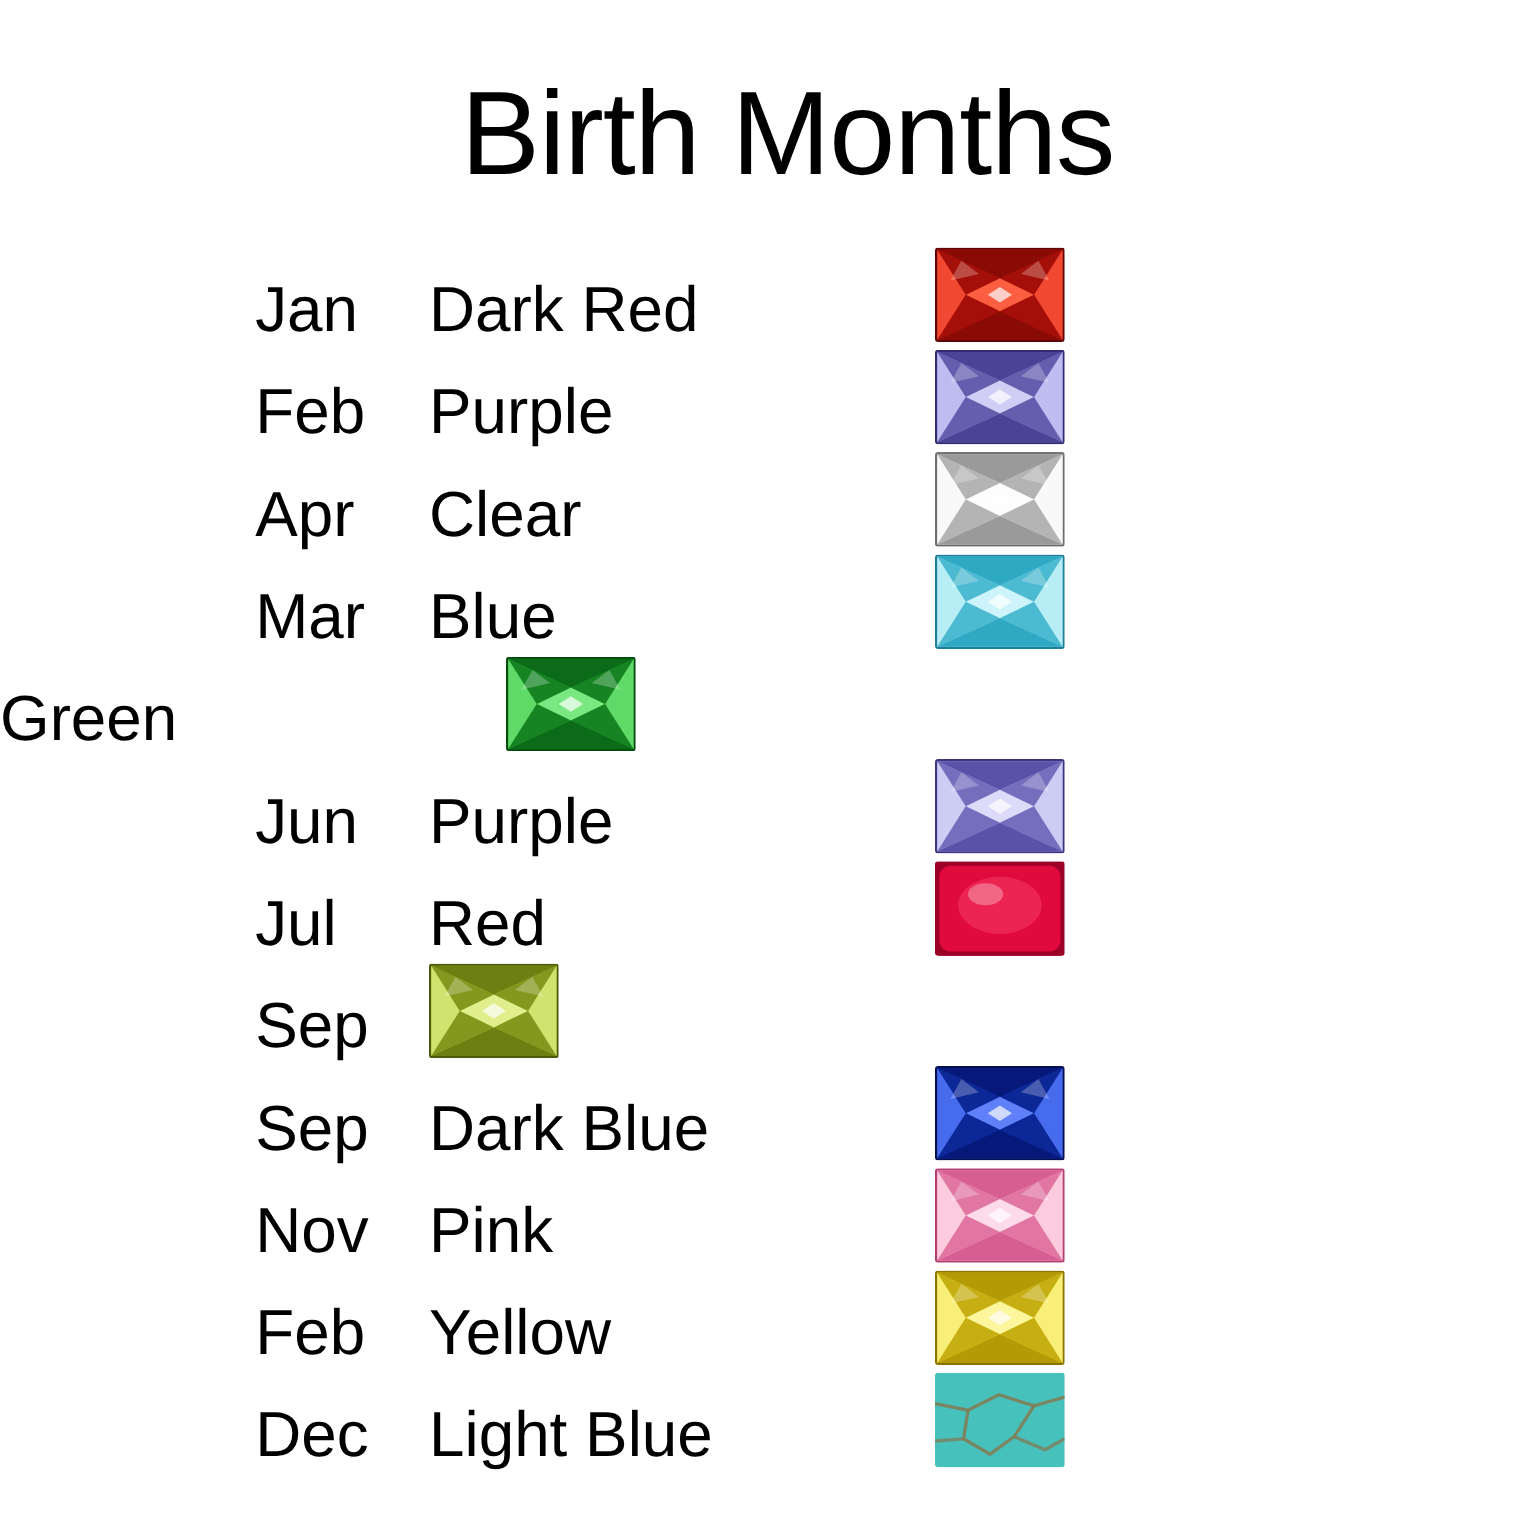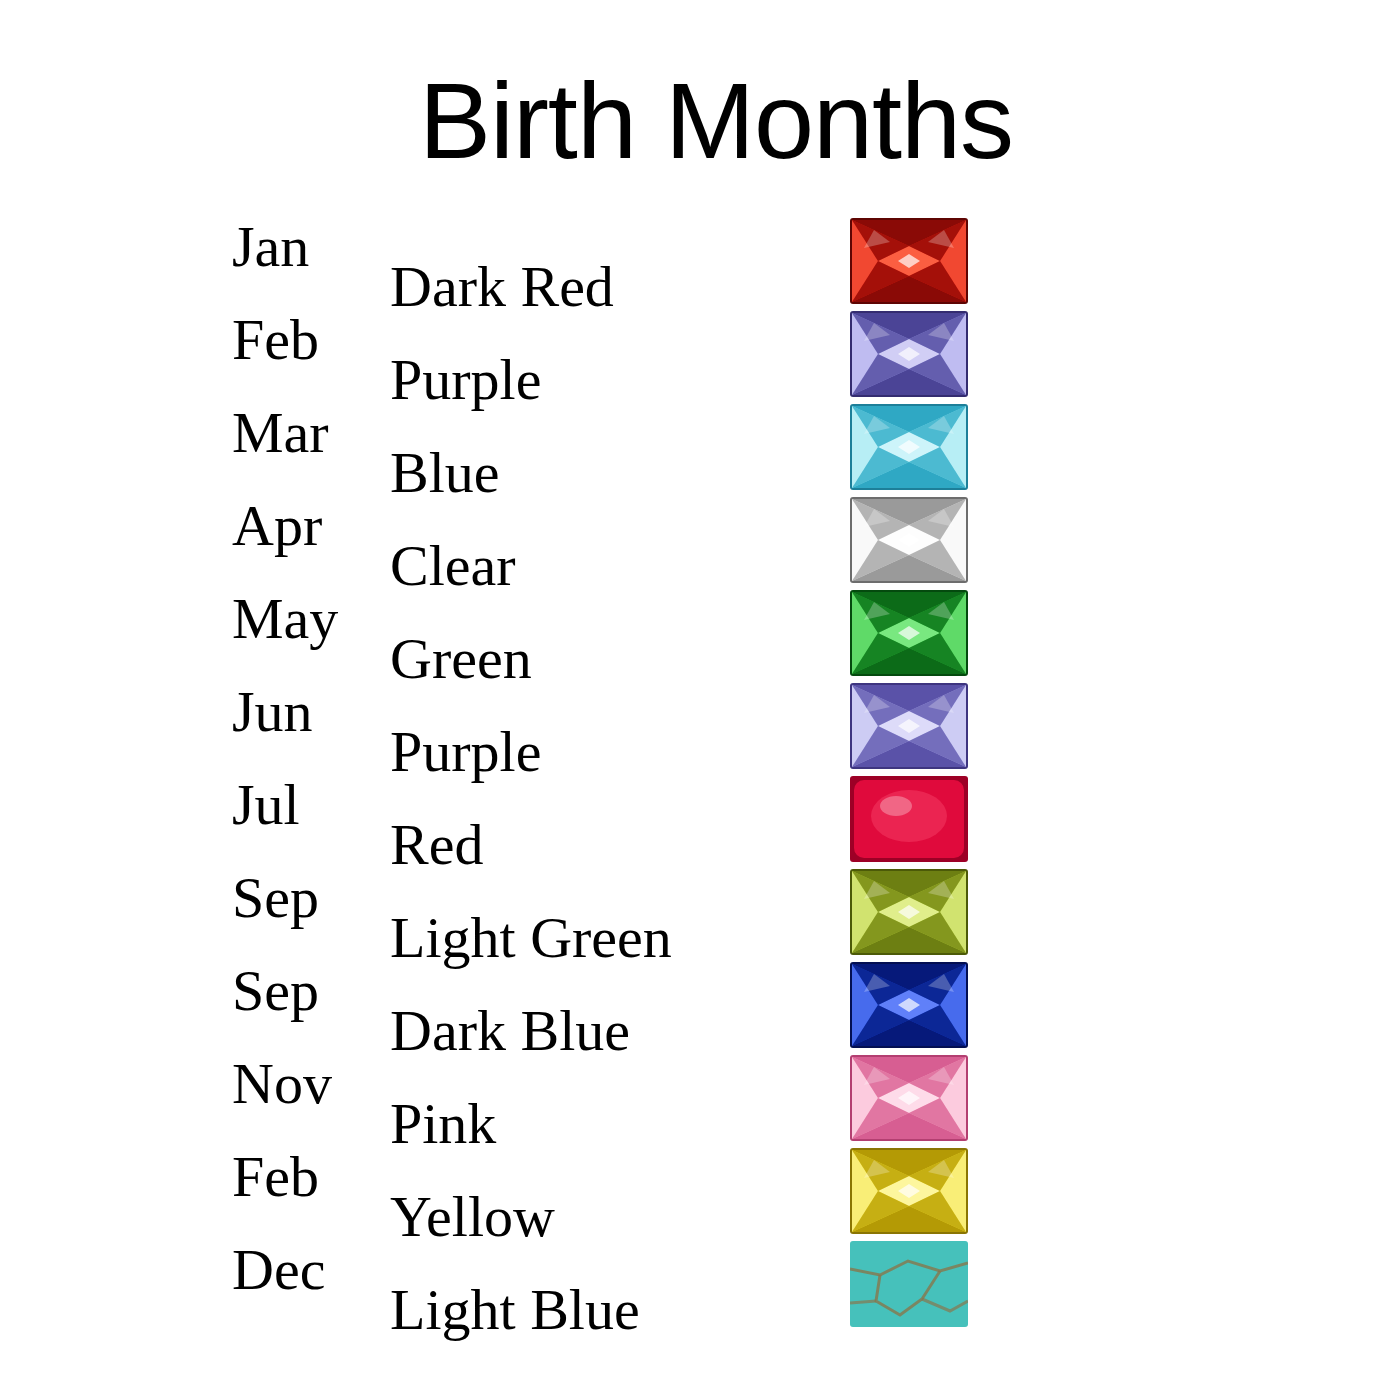--- a/index.html
+++ b/index.html
@@ -32,23 +32,22 @@
     line-height: 1.2;
   }
   .table {
     position: absolute;
     top: 218px;
     left: 0;
     width: 1400px;
   }
   .row {
     display: flex;
-    align-items: flex-start;
+    align-items: flex-end;
     height: 93px;
-    font-family: Liberation Serif, serif;
   }
   .cell-month {
     width: 390px;
     padding-left: 232px;
     box-sizing: border-box;
     font-size: 58px;
     line-height: 1;
   }
   .cell-color {
     width: 460px;
@@ -124,20 +123,44 @@
               <polygon points="59,58 28,43 2,84" fill="#4b4496" opacity="0.7"></polygon>
               <polygon points="59,58 90,43 116,84" fill="#4b4496" opacity="0.7"></polygon>
               <polygon points="59,36 70,43 59,50 48,43" fill="#ffffff" opacity="0.7"></polygon>
               <polygon points="24,12 40,24 14,30" fill="#ffffff" opacity="0.25"></polygon>
               <polygon points="94,12 78,24 104,30" fill="#ffffff" opacity="0.25"></polygon>
             </svg>
           </div>
         </div>
       </div>
       <div class="row">
+        <div class="cell-month">Apr</div>
+        <div class="cell-color">Clear</div>
+        <div class="cell-gem">
+          <div class="gem">
+            <svg viewBox="0 0 118 86" preserveAspectRatio="none">
+              <rect width="118" height="86" fill="#6d6d6d"></rect>
+              <rect x="2" y="2" width="114" height="82" fill="#f2f2f2"></rect>
+              <polygon points="2,2 59,28 116,2" fill="#9a9a9a"></polygon>
+              <polygon points="2,84 59,58 116,84" fill="#9a9a9a"></polygon>
+              <polygon points="2,2 28,43 2,84" fill="#ffffff" opacity="0.55"></polygon>
+              <polygon points="116,2 90,43 116,84" fill="#ffffff" opacity="0.55"></polygon>
+              <polygon points="59,28 90,43 59,58 28,43" fill="#ffffff" opacity="0.85"></polygon>
+              <polygon points="59,28 28,43 2,2" fill="#9a9a9a" opacity="0.7"></polygon>
+              <polygon points="59,28 90,43 116,2" fill="#9a9a9a" opacity="0.7"></polygon>
+              <polygon points="59,58 28,43 2,84" fill="#9a9a9a" opacity="0.7"></polygon>
+              <polygon points="59,58 90,43 116,84" fill="#9a9a9a" opacity="0.7"></polygon>
+              <polygon points="59,36 70,43 59,50 48,43" fill="#ffffff" opacity="0.7"></polygon>
+              <polygon points="24,12 40,24 14,30" fill="#ffffff" opacity="0.25"></polygon>
+              <polygon points="94,12 78,24 104,30" fill="#ffffff" opacity="0.25"></polygon>
+            </svg>
+          </div>
+        </div>
+      </div>
+      <div class="row">
         <div class="cell-month">Mar</div>
         <div class="cell-color">Blue</div>
         <div class="cell-gem">
           <div class="gem">
             <svg viewBox="0 0 118 86" preserveAspectRatio="none">
               <rect width="118" height="86" fill="#1d7f99"></rect>
               <rect x="2" y="2" width="114" height="82" fill="#8fe3ee"></rect>
               <polygon points="2,2 59,28 116,2" fill="#2fa8c4"></polygon>
               <polygon points="2,84 59,58 116,84" fill="#2fa8c4"></polygon>
               <polygon points="2,2 28,43 2,84" fill="#d8f7fb" opacity="0.55"></polygon>
@@ -148,45 +171,20 @@
               <polygon points="59,58 28,43 2,84" fill="#2fa8c4" opacity="0.7"></polygon>
               <polygon points="59,58 90,43 116,84" fill="#2fa8c4" opacity="0.7"></polygon>
               <polygon points="59,36 70,43 59,50 48,43" fill="#ffffff" opacity="0.7"></polygon>
               <polygon points="24,12 40,24 14,30" fill="#ffffff" opacity="0.25"></polygon>
               <polygon points="94,12 78,24 104,30" fill="#ffffff" opacity="0.25"></polygon>
             </svg>
           </div>
         </div>
       </div>
       <div class="row">
-        <div class="cell-month">Apr</div>
-        <div class="cell-color">Clear</div>
-        <div class="cell-gem">
-          <div class="gem">
-            <svg viewBox="0 0 118 86" preserveAspectRatio="none">
-              <rect width="118" height="86" fill="#6d6d6d"></rect>
-              <rect x="2" y="2" width="114" height="82" fill="#f2f2f2"></rect>
-              <polygon points="2,2 59,28 116,2" fill="#9a9a9a"></polygon>
-              <polygon points="2,84 59,58 116,84" fill="#9a9a9a"></polygon>
-              <polygon points="2,2 28,43 2,84" fill="#ffffff" opacity="0.55"></polygon>
-              <polygon points="116,2 90,43 116,84" fill="#ffffff" opacity="0.55"></polygon>
-              <polygon points="59,28 90,43 59,58 28,43" fill="#ffffff" opacity="0.85"></polygon>
-              <polygon points="59,28 28,43 2,2" fill="#9a9a9a" opacity="0.7"></polygon>
-              <polygon points="59,28 90,43 116,2" fill="#9a9a9a" opacity="0.7"></polygon>
-              <polygon points="59,58 28,43 2,84" fill="#9a9a9a" opacity="0.7"></polygon>
-              <polygon points="59,58 90,43 116,84" fill="#9a9a9a" opacity="0.7"></polygon>
-              <polygon points="59,36 70,43 59,50 48,43" fill="#ffffff" opacity="0.7"></polygon>
-              <polygon points="24,12 40,24 14,30" fill="#ffffff" opacity="0.25"></polygon>
-              <polygon points="94,12 78,24 104,30" fill="#ffffff" opacity="0.25"></polygon>
-            </svg>
-          </div>
-        </div>
-      </div>
-      <div class="row">
-        <div class="cell-month">May</div>
         <div class="cell-color">Green</div>
         <div class="cell-gem">
           <div class="gem">
             <svg viewBox="0 0 118 86" preserveAspectRatio="none">
               <rect width="118" height="86" fill="#044a0e"></rect>
               <rect x="2" y="2" width="114" height="82" fill="#2fbe3c"></rect>
               <polygon points="2,2 59,28 116,2" fill="#0c6b18"></polygon>
               <polygon points="2,84 59,58 116,84" fill="#0c6b18"></polygon>
               <polygon points="2,2 28,43 2,84" fill="#86f08c" opacity="0.55"></polygon>
               <polygon points="116,2 90,43 116,84" fill="#86f08c" opacity="0.55"></polygon>
@@ -235,21 +233,20 @@
               <rect width="118" height="86" fill="#9d0026"></rect>
               <rect x="4" y="4" width="110" height="78" rx="10" fill="#e00a3c"></rect>
               <ellipse cx="59" cy="40" rx="38" ry="26" fill="#ff5577" opacity="0.35"></ellipse>
               <ellipse cx="46" cy="30" rx="16" ry="10" fill="#ffffff" opacity="0.30"></ellipse>
             </svg>
           </div>
         </div>
       </div>
       <div class="row">
         <div class="cell-month">Sep</div>
-        <div class="cell-color">Light Green</div>
         <div class="cell-gem">
           <div class="gem">
             <svg viewBox="0 0 118 86" preserveAspectRatio="none">
               <rect width="118" height="86" fill="#4c5a08"></rect>
               <rect x="2" y="2" width="114" height="82" fill="#b9d13a"></rect>
               <polygon points="2,2 59,28 116,2" fill="#6d7f12"></polygon>
               <polygon points="2,84 59,58 116,84" fill="#6d7f12"></polygon>
               <polygon points="2,2 28,43 2,84" fill="#e6f39a" opacity="0.55"></polygon>
               <polygon points="116,2 90,43 116,84" fill="#e6f39a" opacity="0.55"></polygon>
               <polygon points="59,28 90,43 59,58 28,43" fill="#e6f39a" opacity="0.85"></polygon>

